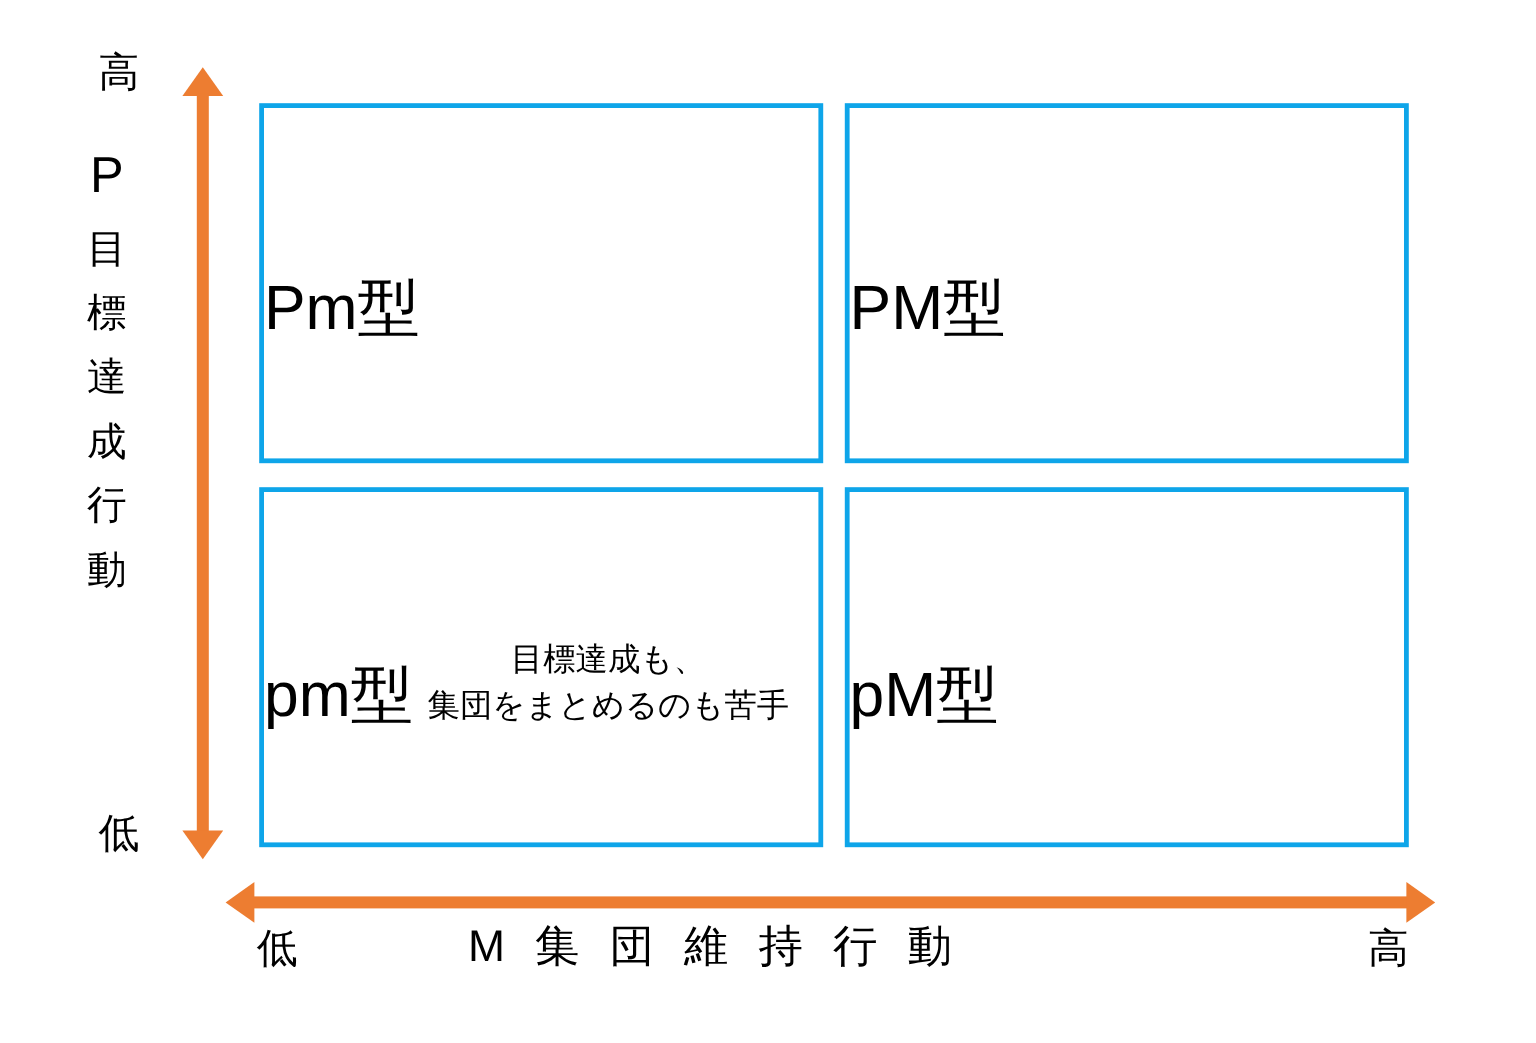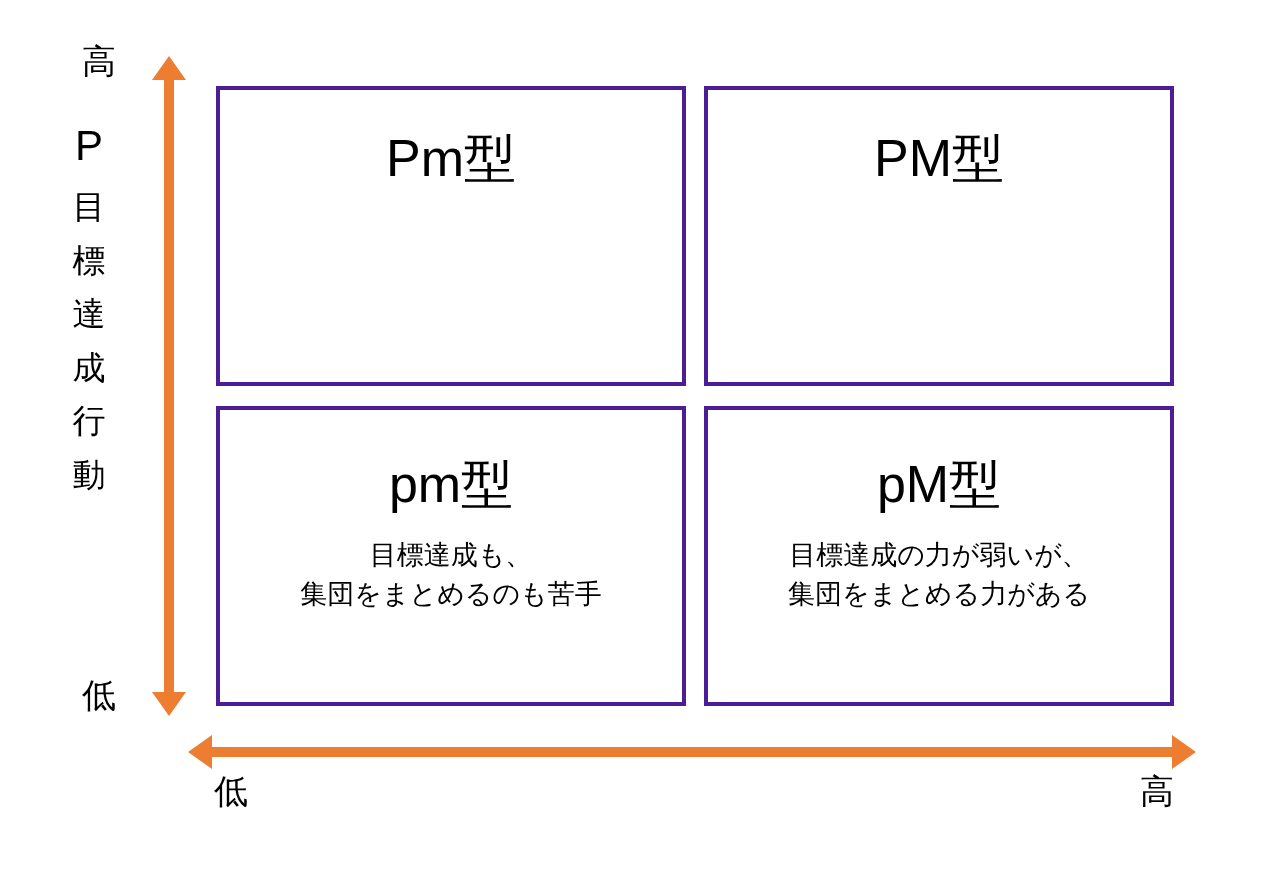--- a/index.html
+++ b/index.html
@@ -160,26 +160,27 @@
   
   .grid {
     position: absolute;
     left: 216px;
     top: 86px;
     width: 958px;
     height: 620px;
   }
   .cell {
     position: absolute;
-    border: 4px solid #4c1d95;
+    border: 4px solid #0ea5e9;
     background: #ffffff;
     box-sizing: border-box;
     display: flex;
-    flex-direction: column;
+    flex-direction: row;
     align-items: center;
+    gap: 12px;
   }
   .cell.tl { left: 0;     top: 0;     width: 470px; height: 300px; }
   .cell.tr { left: 488px; top: 0;     width: 470px; height: 300px; }
   .cell.bl { left: 0;     top: 320px; width: 470px; height: 300px; }
   .cell.br { left: 488px; top: 320px; width: 470px; height: 300px; }
 
   .cell .title {
     font-size: 52px;
     line-height: 1;
     margin-top: 42px;
@@ -230,28 +231,27 @@
     </div>
 
     <div class="cell bl">
       <div class="title">pm型</div>
       <div class="desc">目標達成も、
 集団をまとめるのも苦手</div>
     </div>
 
     <div class="cell br">
       <div class="title">pM型</div>
-      <div class="desc">目標達成の力が弱いが、
-集団をまとめる力がある</div>
     </div>
 
   </div>
 
   <div class="h-axis">
     <div class="head-left"></div>
     <div class="shaft"></div>
     <div class="head-right"></div>
   </div>
 
   <div class="h-left-label">低</div>
   <div class="h-right-label">高</div>
+  <div class="h-axis-title">M 集 団 維 持 行 動</div>
 
 </div>
 
 </body></html>

